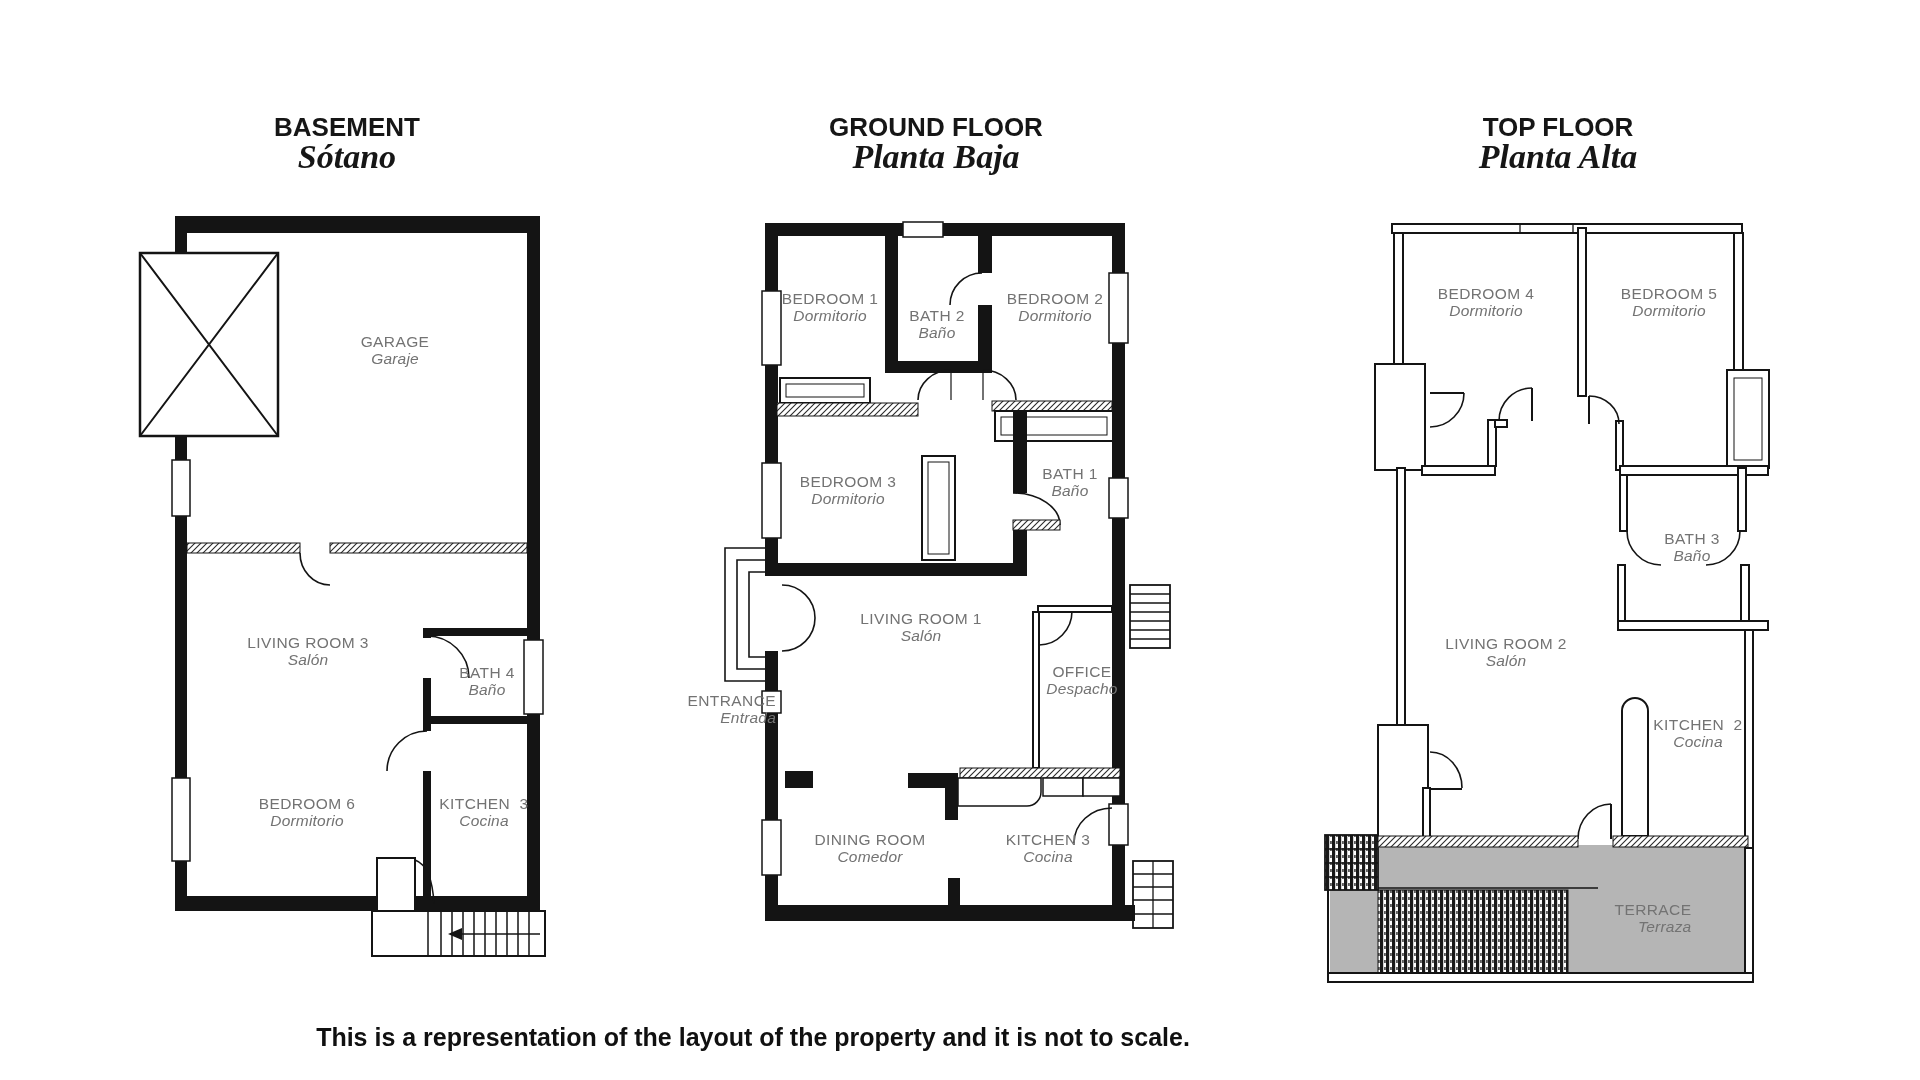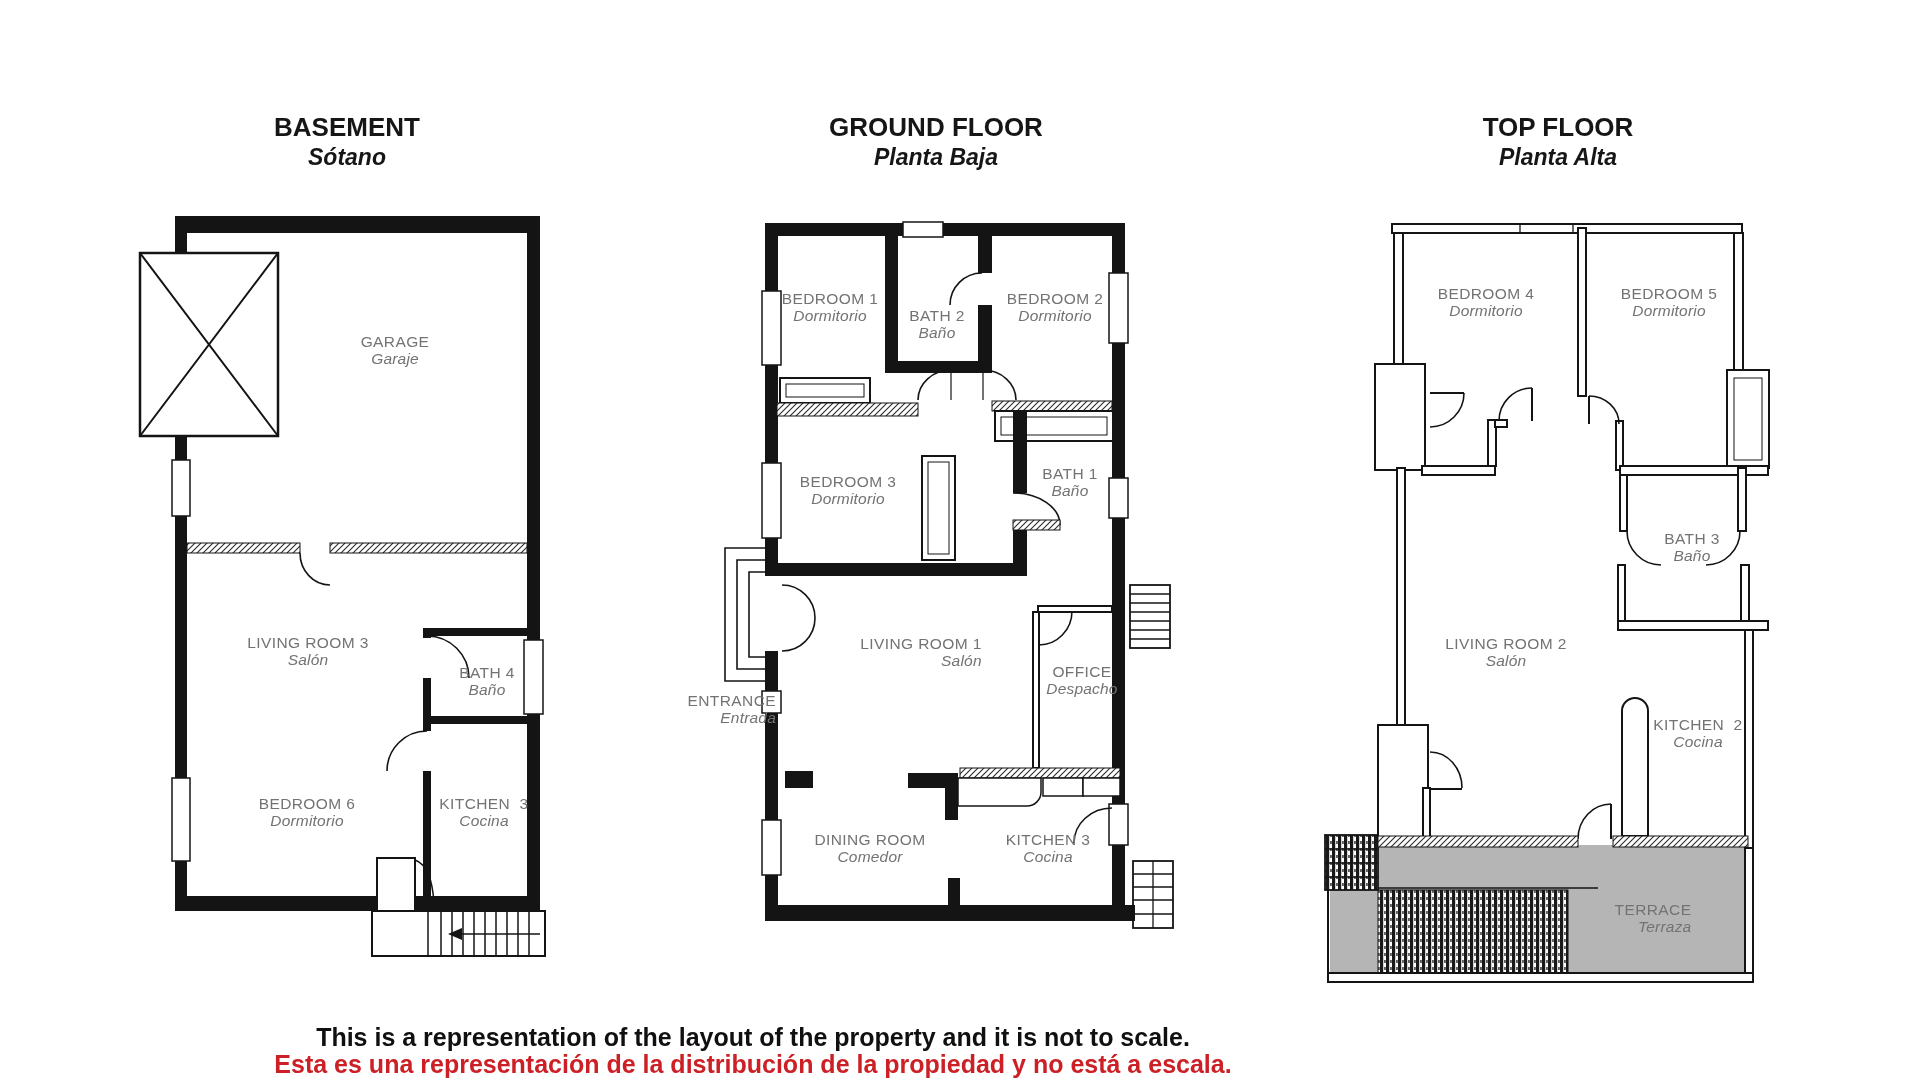--- a/index.html
+++ b/index.html
@@ -1,21 +1,21 @@
 <!DOCTYPE html>
 <html><head>
 <meta charset="utf-8">
 <style>
   html,body{margin:0;padding:0;background:#ffffff;}
   #stage{position:relative;width:1920px;height:1080px;background:#ffffff;overflow:hidden;
          font-family:"Liberation Sans", sans-serif;margin-top:48px;}
   svg{position:absolute;left:0;top:0;}
   .plan-title{position:absolute;transform:translateX(-50%);text-align:center;color:#161616;
               font-weight:bold;font-size:26px;line-height:30px;white-space:nowrap;}
-  .plan-title .sub{font-size:23px;font-style:italic;}
+  .plan-title .sub{font-size:34px;font-style:italic;font-family:Liberation Serif, serif;}
   .room-label{position:absolute;transform:translateX(-50%);text-align:center;color:#737373;
               font-size:15.5px;line-height:17px;letter-spacing:.4px;white-space:nowrap;}
   .room-label .es{font-style:italic;letter-spacing:.2px;}
   .room-label.right{transform:translateX(-100%);text-align:right;}
   .disclaimer{position:absolute;left:753px;transform:translateX(-50%);width:1000px;text-align:center;
               font-weight:bold;font-size:25px;line-height:27px;color:#101010;white-space:nowrap;}
   .disclaimer .es{color:#cc2026;}
 </style>
 </head>
 <body>
@@ -306,21 +306,21 @@
     <div class="es">Dormitorio</div>
   </div>
   <div class="room-label" style="left:848px;top:425px;">
     <div>BEDROOM 3</div>
     <div class="es">Dormitorio</div>
   </div>
   <div class="room-label" style="left:1070px;top:417px;">
     <div>BATH 1</div>
     <div class="es">Baño</div>
   </div>
-  <div class="room-label" style="left:921px;top:587px;text-align:right;">
+  <div class="room-label" style="left:921px;top:562px;">
     <div>LIVING ROOM 1</div>
     <div class="es">Salón</div>
   </div>
   <div class="room-label" style="left:1082px;top:615px;">
     <div>OFFICE</div>
     <div class="es">Despacho</div>
   </div>
   <div class="room-label right" style="left:776px;top:644px;">
     <div>ENTRANCE</div>
     <div class="es">Entrada</div>
@@ -354,16 +354,15 @@
     <div>KITCHEN &nbsp;2</div>
     <div class="es">Cocina</div>
   </div>
   <div class="room-label" style="left:1653px;top:853px;text-align:right;">
     <div>TERRACE</div>
     <div class="es">Terraza</div>
   </div>
 
   <div class="disclaimer" style="top:976px;">
     <div>This is a representation of the layout of the property and it is not to scale.</div>
-    <div class="es">Esta es una representación de la distribución de la propiedad y no está a escala.</div>
   </div>
 
 </div>
 
 </body></html>

